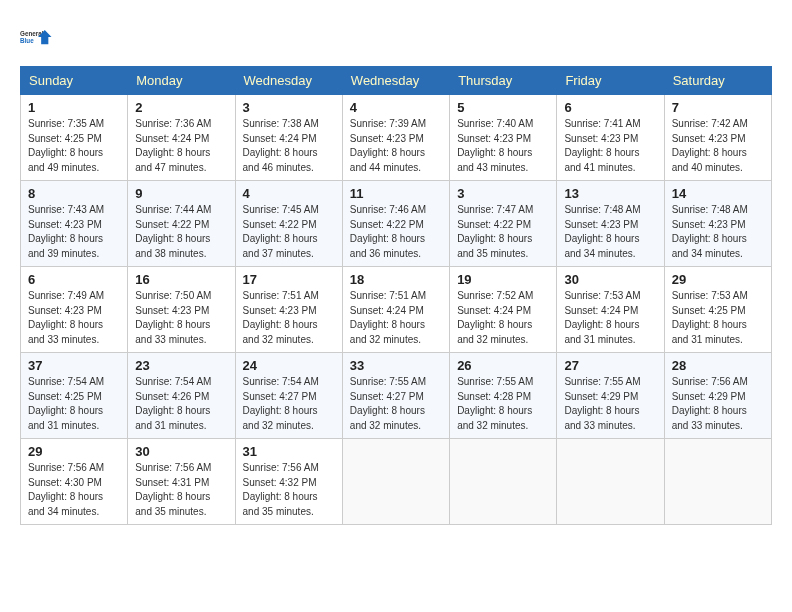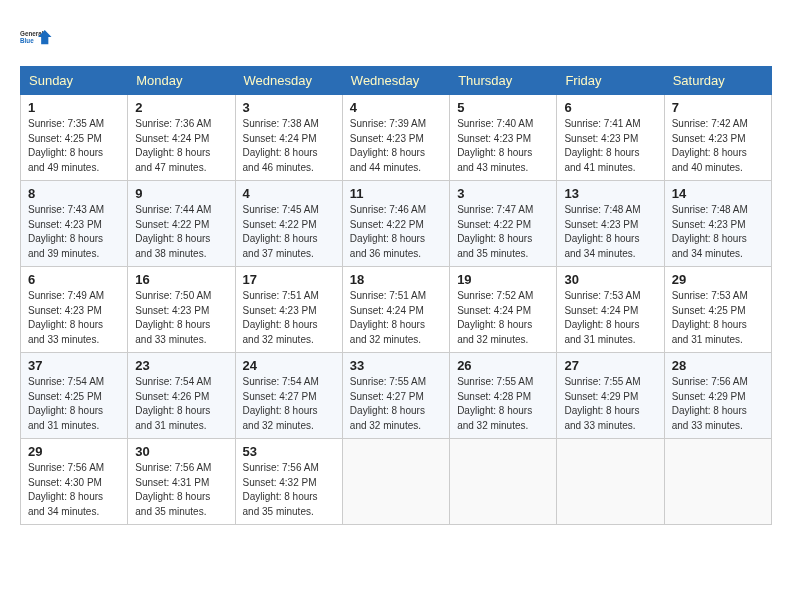--- a/index.html
+++ b/index.html
@@ -233,21 +233,21 @@
       <tr>
         <td>
           <span class="day-num">29</span>
           <div class="day-info">Sunrise: 7:56 AM<br>Sunset: 4:30 PM<br>Daylight: 8 hours and 34 minutes.</div>
         </td>
         <td>
           <span class="day-num">30</span>
           <div class="day-info">Sunrise: 7:56 AM<br>Sunset: 4:31 PM<br>Daylight: 8 hours and 35 minutes.</div>
         </td>
         <td>
-          <span class="day-num">53</span>
+          <span class="day-num">31</span>
           <div class="day-info">Sunrise: 7:56 AM<br>Sunset: 4:32 PM<br>Daylight: 8 hours and 35 minutes.</div>
         </td>
         <td class="empty-cell"></td>
         <td class="empty-cell"></td>
         <td class="empty-cell"></td>
         <td class="empty-cell"></td>
       </tr>
     </tbody>
 </table>
 

